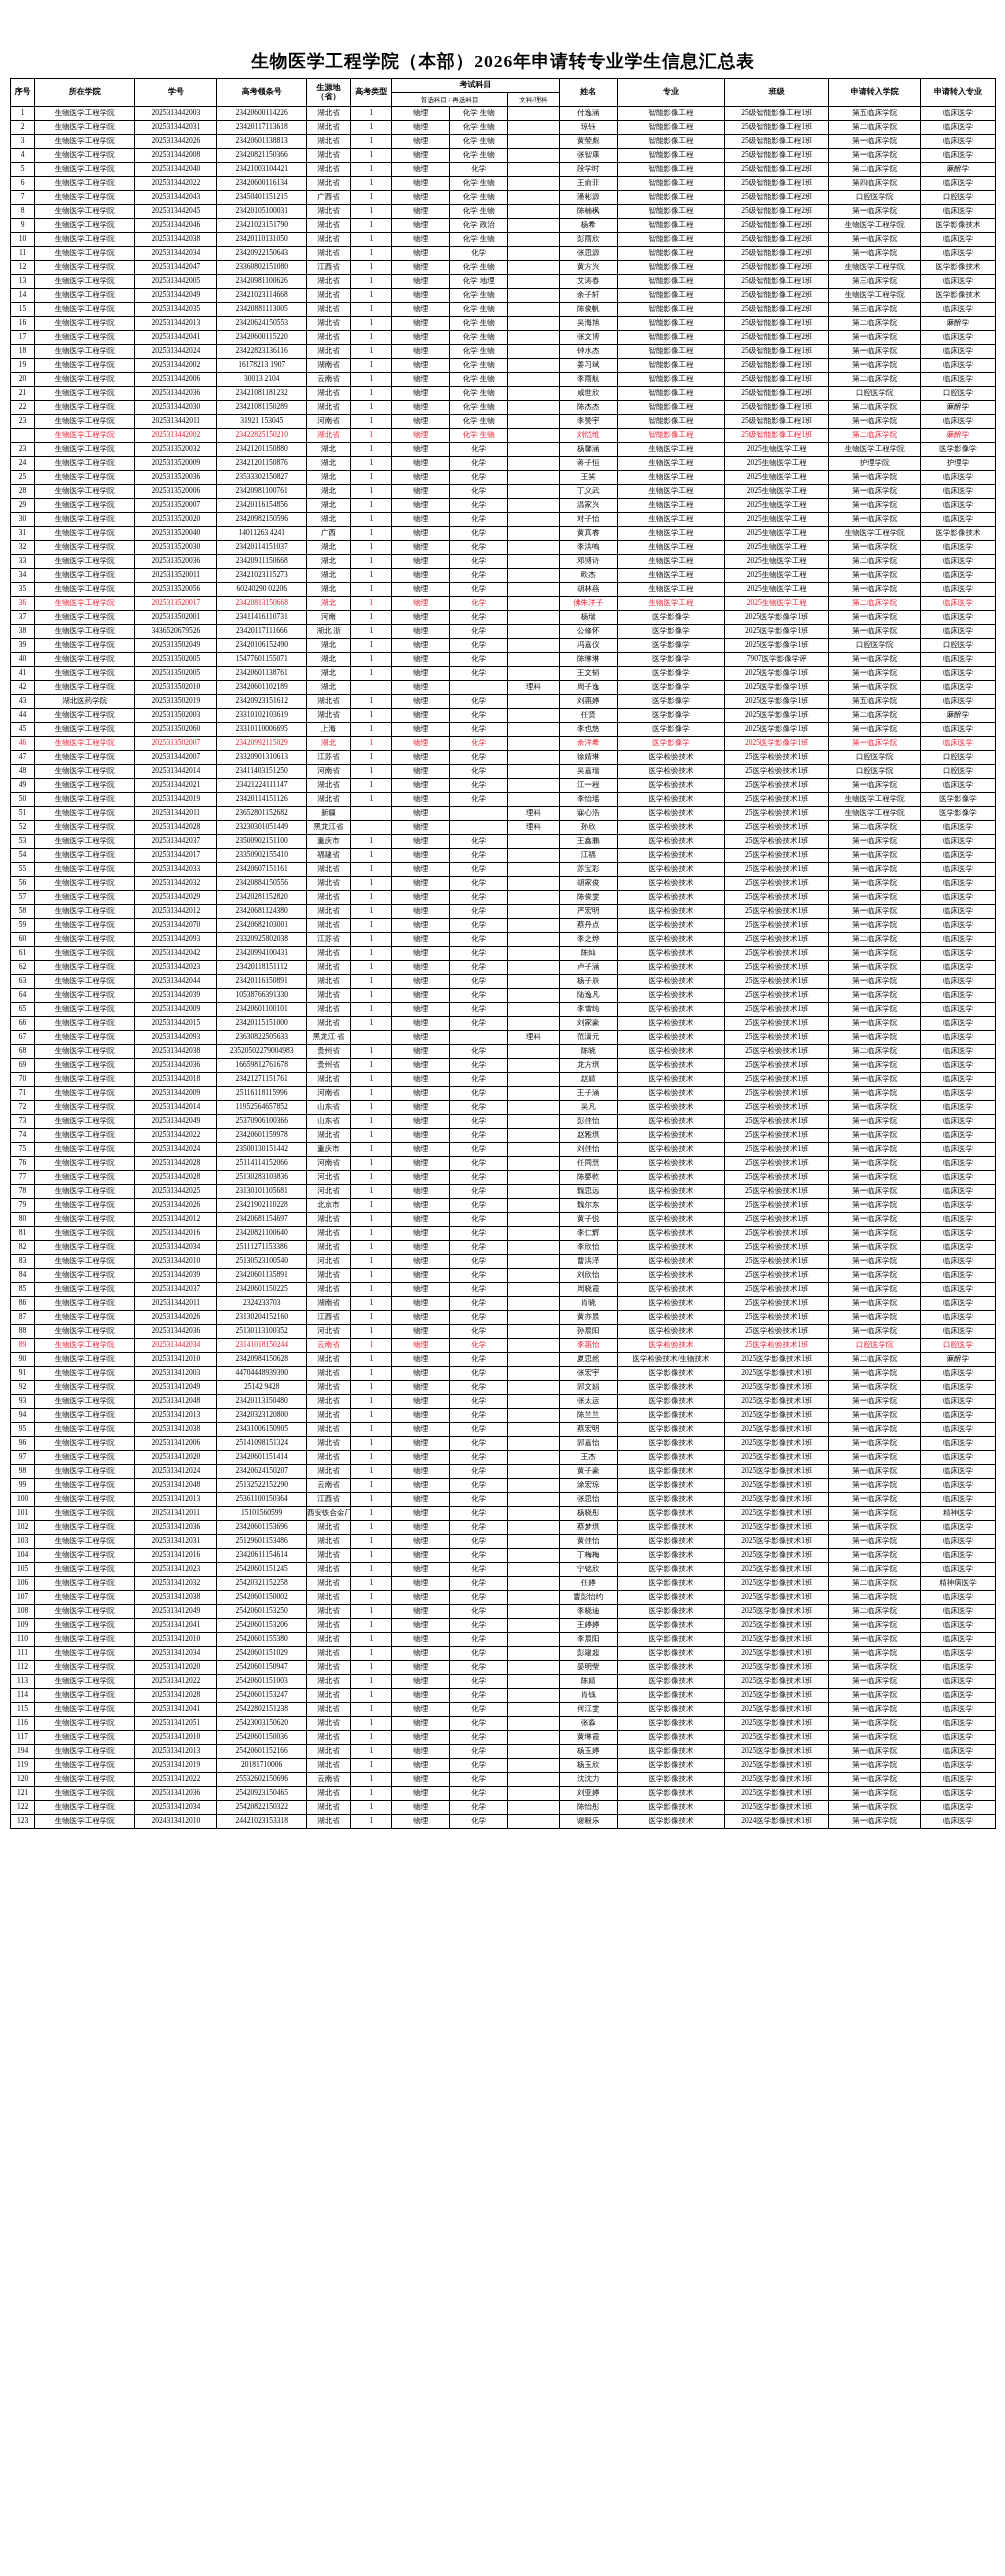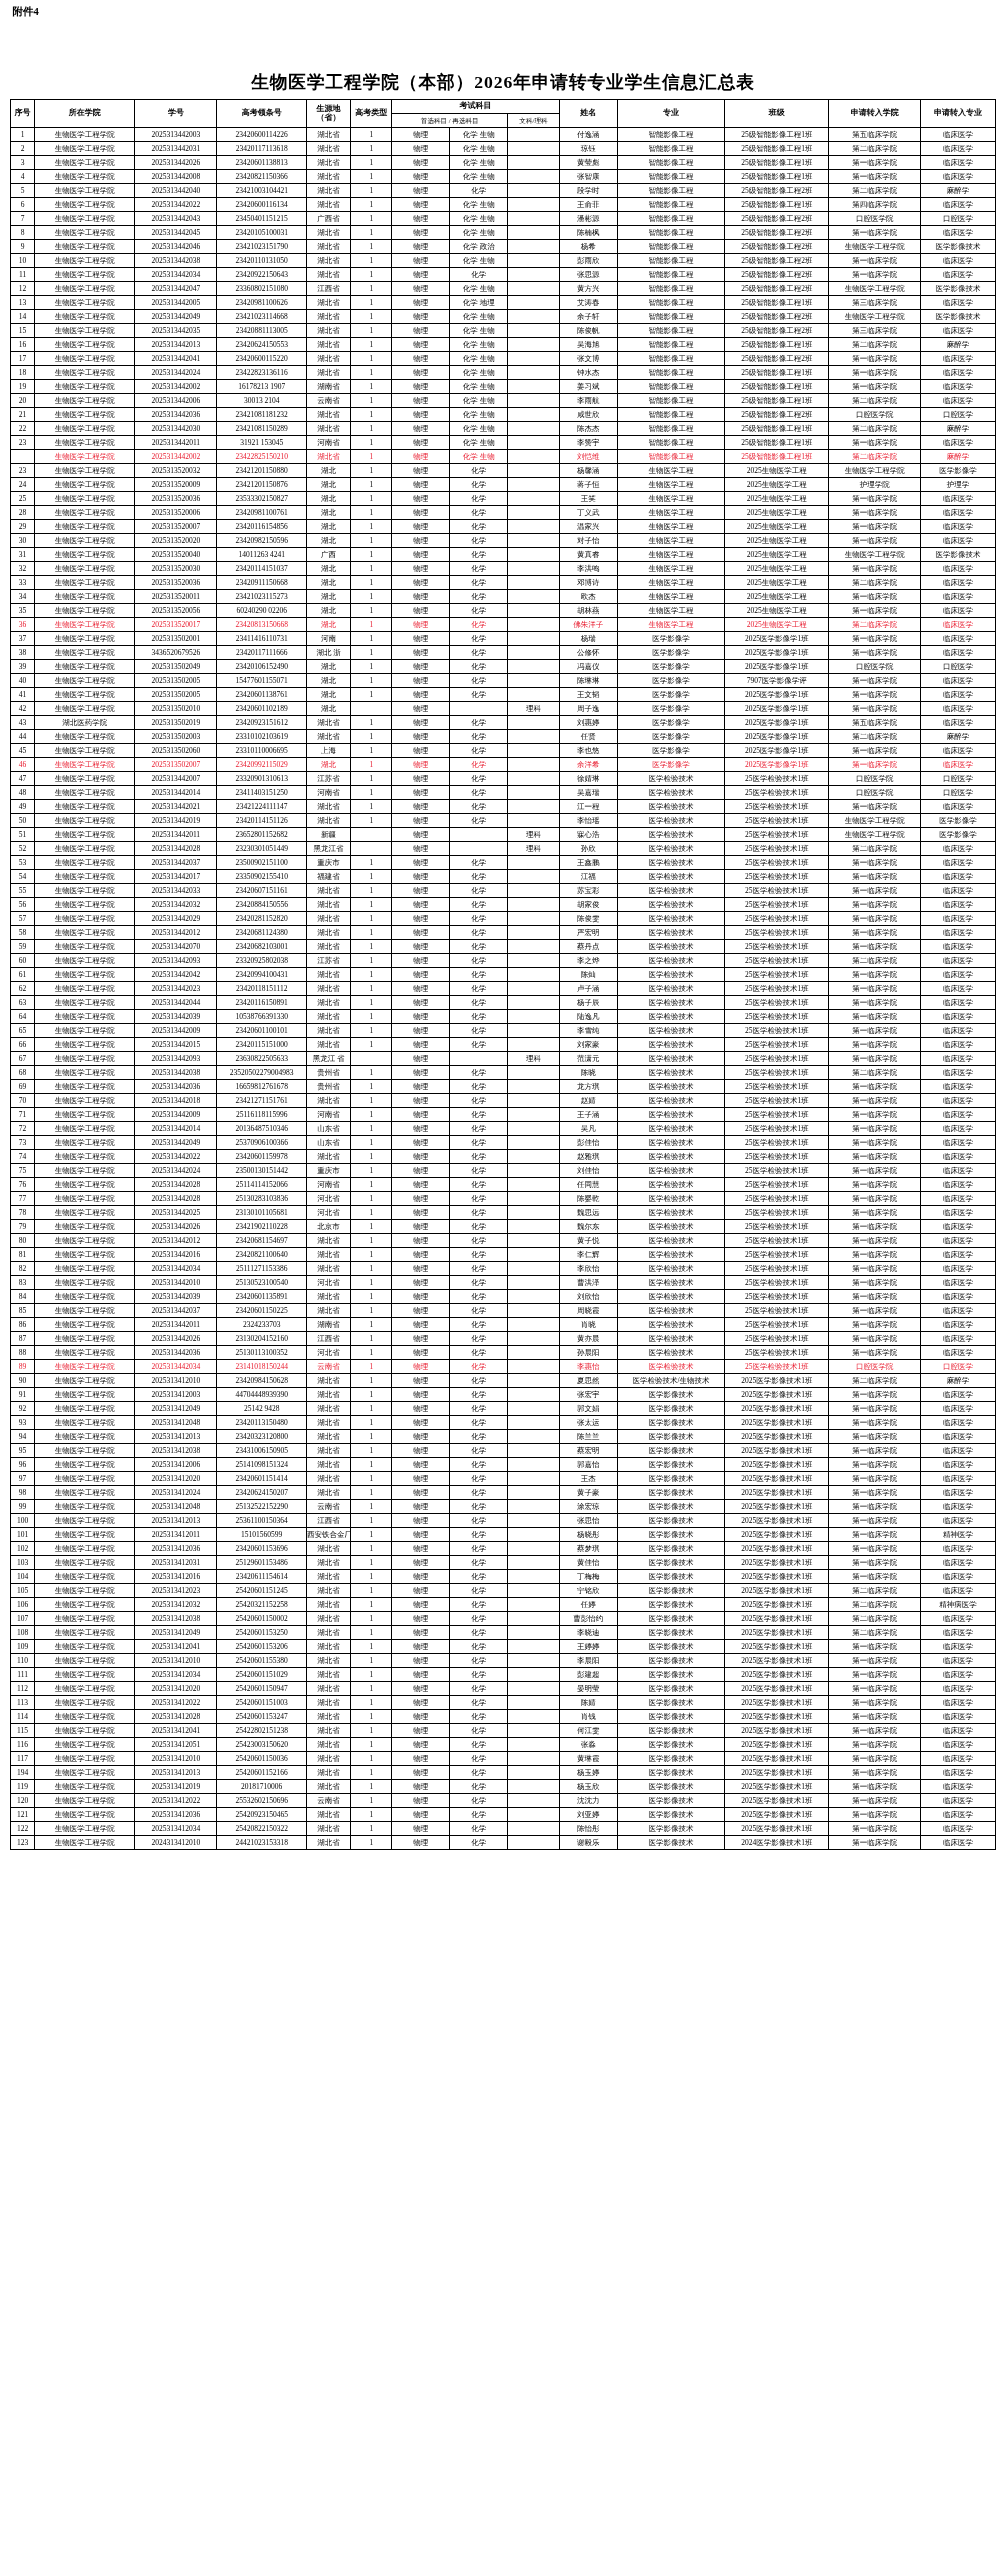--- a/index.html
+++ b/index.html
@@ -24,21 +24,20 @@
   col.c9{width:55px}
   col.c10{width:102px}
   col.c11{width:99px}
   col.c12{width:87px}
   col.c13{width:71px}
 </style>
 </head>
 <body>
 
 <div class="page">
-  <div class="attach">附件4</div>
   <div class="title">生物医学工程学院（本部）2026年申请转专业学生信息汇总表</div>
 
   <table>
     <colgroup>
       <col class="c0">
         <col class="c1">
         <col class="c2">
         <col class="c3">
         <col class="c4">
         <col class="c5">
@@ -1205,21 +1204,21 @@
           <td>王子涵</td>
           <td>医学检验技术</td>
           <td>25医学检验技术1班</td>
           <td>第一临床学院</td>
           <td>临床医学</td>
         </tr>
         <tr>
           <td>72</td>
           <td>生物医学工程学院</td>
           <td>2025313442014</td>
-          <td>20136487510346</td>
+          <td>11952564657852</td>
           <td>山东省</td>
           <td>1</td>
           <td>物理</td>
           <td>化学</td>
           <td></td>
           <td>吴凡</td>
           <td>医学检验技术</td>
           <td>25医学检验技术1班</td>
           <td>第一临床学院</td>
           <td>临床医学</td>

